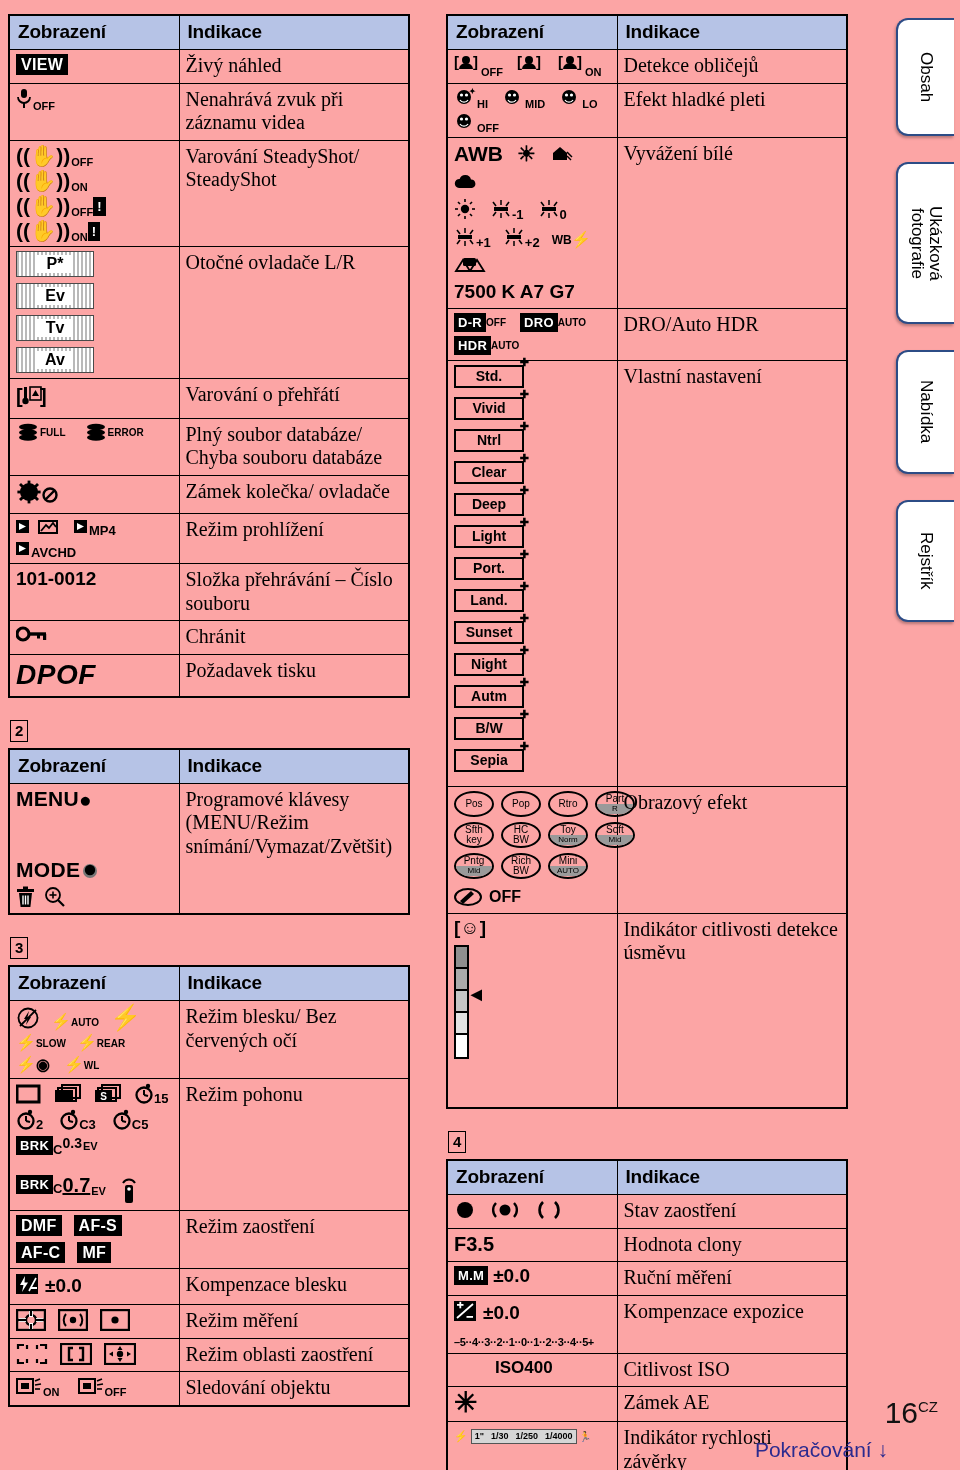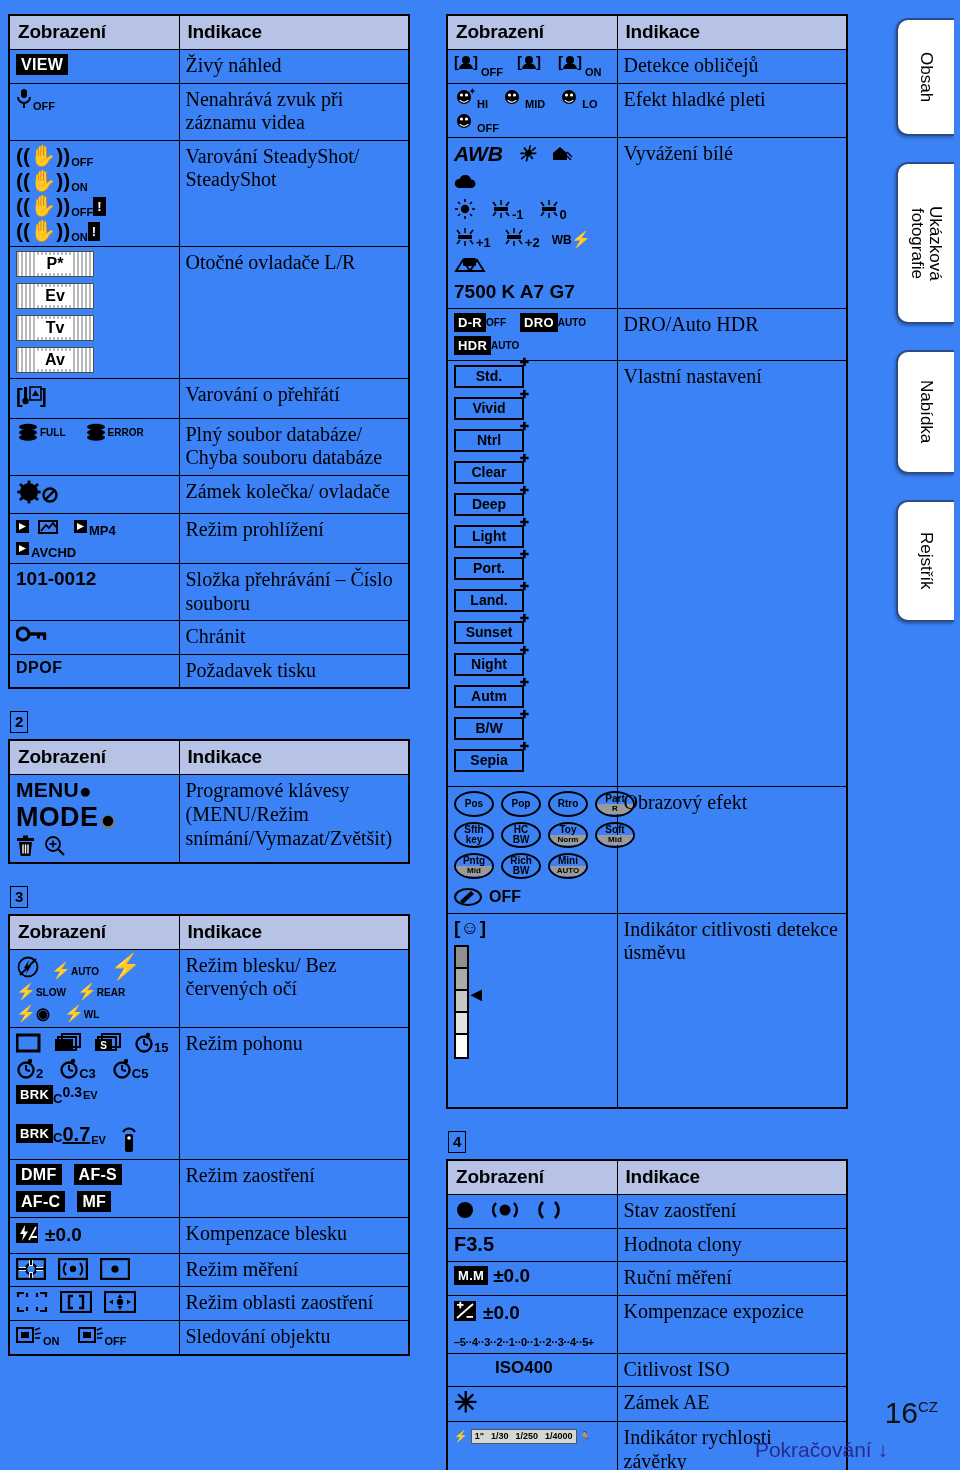--- a/index.html
+++ b/index.html
@@ -7,21 +7,21 @@
     margin: 0; padding: 0;
     width: 960px; height: 1470px;
     background: #ffffff;
     font-family: "Liberation Serif", serif;
     color: #000;
     overflow: hidden;
   }
   .page {
     position: relative;
     width: 960px; height: 1470px;
-    background: #3b82f6;
+    background: #fca5a5;
   }
 
   
   .col-left  { position: absolute; left: 8px;   top: 14px; width: 400px; }
   .col-right { position: absolute; left: 446px; top: 14px; width: 400px; }
 
   
   table.spec {
     border-collapse: collapse;
     width: 400px;
@@ -147,21 +147,21 @@
   .cbox-grid { display: flex; flex-wrap: wrap; width: 168px; }
   .cbox-grid .cbox { width: 70px; }
 
   
   .pill {
     display: inline-flex; flex-direction: column;
     align-items: center; justify-content: center;
     width: 40px; height: 26px;
     border: 2px solid #000; border-radius: 50%;
     font-family: "Liberation Sans", sans-serif;
-    font-weight: bold; font-size: 10px; line-height: 10px;
+    font-weight: normal; font-size: 10px; line-height: 10px;
     margin: 0 7px 5px 0;
     overflow: hidden;
   }
   .pill .low { background: #9a9a9a; color: #000; width: 100%; text-align: center;
                font-size: 8px; line-height: 10px; }
 
   
   .smilebar { width: 15px; border: 2px solid #000; margin-top: 7px; }
   .smilebar div { height: 22px; border-bottom: 2px solid #000; }
   .smilebar div:last-child { border-bottom: none; }
@@ -416,21 +416,21 @@
             <rect x="12" y="7.3" width="18" height="3.4" fill="#000"></rect>
             <rect x="27" y="9" width="3.2" height="6" fill="#000"></rect>
             <rect x="21" y="9" width="3" height="4.5" fill="#000"></rect>
           </svg>
         </td>
         <td class="ind">Chránit</td>
       </tr>
 
       <tr>
         <td class="disp">
-          <span style="font-size:16px;letter-spacing:0.5px;">DPOF</span>
+          <span style="font-size:28px;letter-spacing:0.5px;font-style:italic;">DPOF</span>
         </td>
         <td class="ind">Požadavek tisku</td>
       </tr>
     </tbody>
       </table>
 
     
     <div class="secnum gap-above">2</div>
     <table class="spec">
       <colgroup>
@@ -443,21 +443,21 @@
         <th>Indikace</th>
       </tr>
       <tr>
         <td class="disp">
           <div style="line-height:1.45;">
             <div class="ic">
               <span style="font-size:21px;letter-spacing:0.3px;">MENU</span>
               <span class="glyph" style="position:relative;top:1px;">●</span>
             </div>
             <div class="ic">
-              <span style="font-size:27px;letter-spacing:0.3px;">MODE</span>
+              <span style="font-size:21px;letter-spacing:0.3px;margin-top:47px;">MODE</span>
               <svg width="20" height="20" viewBox="0 0 20 20">
                 <circle cx="10" cy="11" r="7" fill="#777"></circle>
                 <circle cx="10" cy="10" r="5.2" fill="#000"></circle>
               </svg>
             </div>
             <div class="iconrow" style="gap:8px;margin-top:3px;">
               <svg width="20" height="22" viewBox="0 0 20 22">
                 <rect x="1" y="3" width="17" height="3" fill="#000"></rect>
                 <rect x="7" y="0.5" width="5" height="2.5" fill="#000"></rect>
                 <path d="M3 7 h13 l-1.6 14 h-9.8 z" fill="#000"></path>
@@ -838,21 +838,21 @@
               </svg>
               <span class="sub">OFF</span>
             </span>
           </div>
         </td>
         <td class="ind">Efekt hladké pleti</td>
       </tr>
 
       <tr>
         <td class="disp">
-          <div class="iconrow" style="gap:6px 14px;align-items:center;font-style:italic;">
+          <div class="iconrow" style="gap:6px 14px;align-items:center;">
             <span style="font-family:'Liberation Sans',sans-serif;font-weight:bold;font-size:21px;">AWB</span>
             <span class="glyph">☀</span>
             <svg width="24" height="20" viewBox="0 0 24 20">
               <polygon points="3,9 10,3 17,9 17,16 3,16" fill="#000"></polygon>
               <g stroke="#000" stroke-width="1.5">
                 <line x1="17" y1="8" x2="22" y2="13"></line>
                     <line x1="17" y1="12" x2="21" y2="16"></line>
               </g>
             </svg>
             <svg width="24" height="20" viewBox="0 0 24 20">

